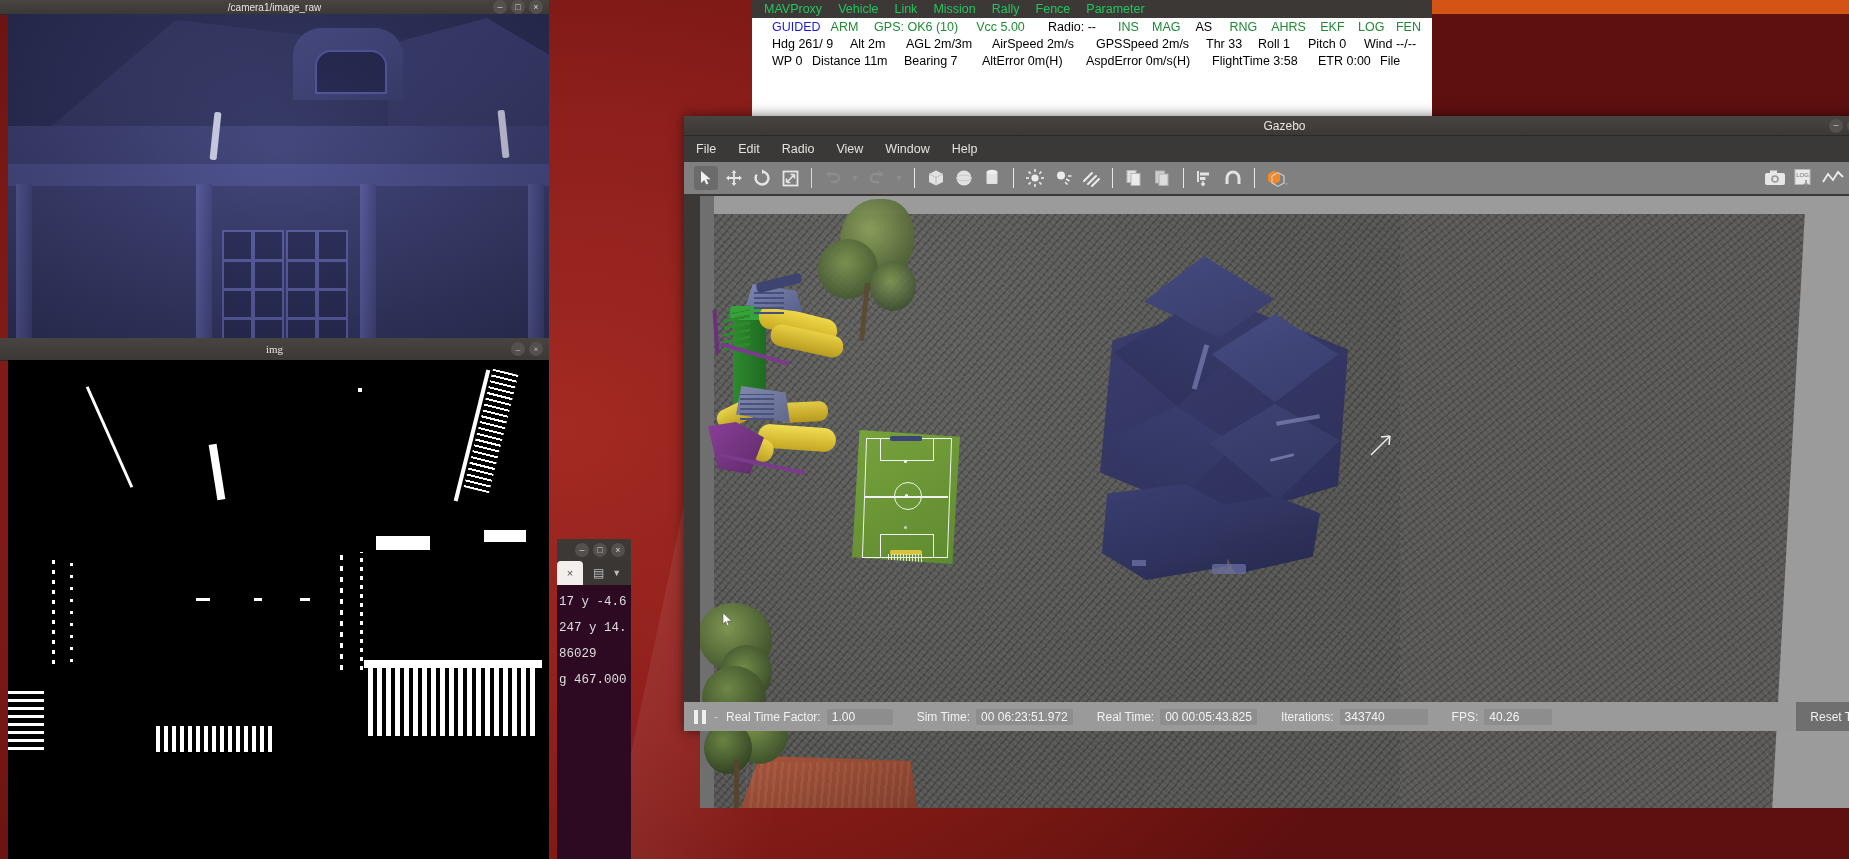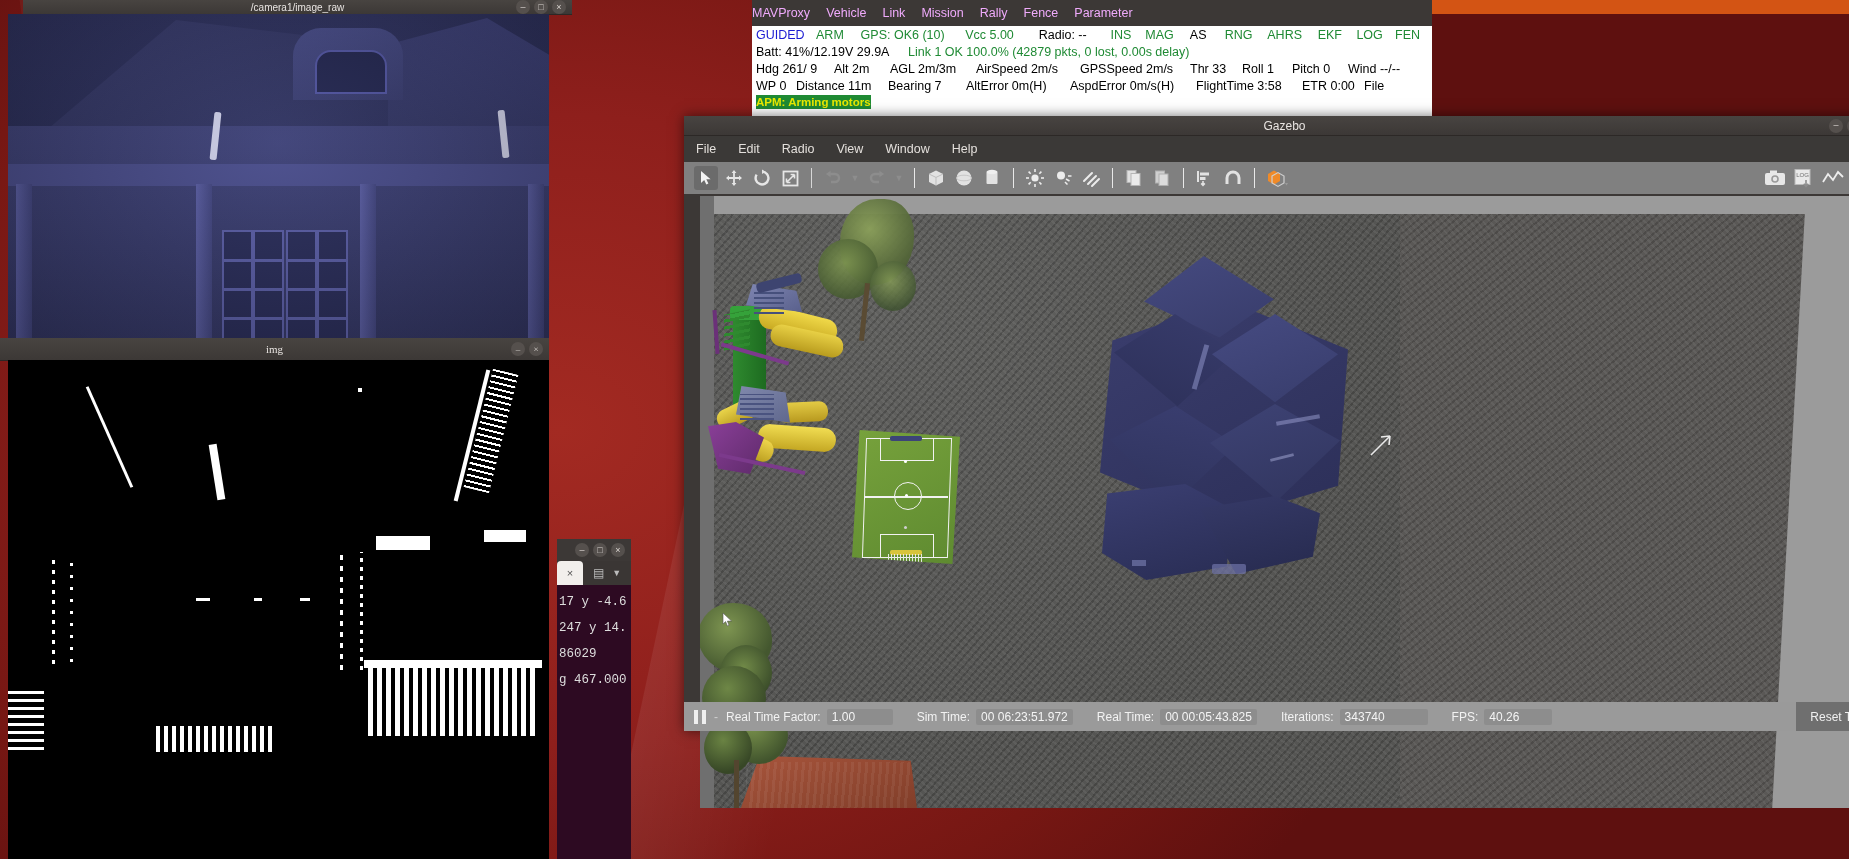--- a/index.html
+++ b/index.html
@@ -17,21 +17,21 @@
   
   .ubuntu-title{background:linear-gradient(#484441,#3c3836);color:#e8e4e1;
      font-size:12px;display:flex;align-items:center;justify-content:center;
      position:relative;border-bottom:1px solid #2c2826;}
   .winbtns{position:absolute;right:6px;top:50%;transform:translateY(-50%);display:flex;gap:4px;}
   .wb{width:14px;height:14px;border-radius:50%;background:#55504d;display:flex;
       align-items:center;justify-content:center;font-size:9px;color:#d9d4d0;line-height:1;}
   .wb.close{background:#d8593d;color:#fff;}
 
   
-  #camwin{left:0;top:0;width:549px;height:338px;padding-left:23px;}
+  #camwin{left:0;top:0;width:549px;height:338px;}
   #camwin .ubuntu-title{height:14px;font-size:10px;}
   #camview{position:absolute;left:8px;top:14px;width:541px;height:324px;overflow:hidden;
       background:#2b2d52;}
   
   #camview .sky{position:absolute;left:0;top:0;width:100%;height:100%;
      background:linear-gradient(#2e3159,#262a4d);}
   #camview .houseRoof{position:absolute;left:-20px;top:6px;width:470px;height:120px;
      background:linear-gradient(160deg,#3a3d6b 0%,#33365f 50%,#2c2f55 100%);
      clip-path:polygon(10% 100%,40% 0%,100% 28%,100% 100%);}
   #camview .roofRight{position:absolute;left:380px;top:4px;width:180px;height:120px;
@@ -57,24 +57,24 @@
 
   
   #imgwin{left:0;top:338px;width:549px;height:521px;font-family:Liberation Serif, serif;}
   #imgwin .ubuntu-title{height:22px;font-size:11px;}
   #imgview{position:absolute;left:8px;top:22px;width:541px;height:499px;background:#000;overflow:hidden;}
   .mline{position:absolute;background:#fff;}
   .mblob{position:absolute;background:#fff;}
 
   
   #mavwin{left:752px;top:0;width:680px;height:118px;background:#fff;}
-  #mavmenu{height:26px;background:#3c3836;color:#f0abfc;font-size:12.5px;
-     display:flex;align-items:center;gap:16px;padding:0 0;box-sizing:border-box;}
+  #mavmenu{height:18px;background:#3c3836;color:#22c55e;font-size:12.5px;
+     display:flex;align-items:center;gap:16px;padding:0 12px;box-sizing:border-box;}
   #mavmenu span{white-space:nowrap;}
-  #mavbody{background:#fff;font-size:12.5px;padding:1px 4px 0 4px;box-sizing:border-box;}
+  #mavbody{background:#fff;font-size:12.5px;padding:1px 4px 0 20px;box-sizing:border-box;}
   .mavrow{display:flex;align-items:center;white-space:nowrap;height:17px;line-height:17px;}
   .mavrow span{margin-right:0;}
   .g{color:#1f8a34;}
   .k{color:#000;}
   .b{color:#1b1bd2;}
   .hl{background:#1f8a34;color:#e8e800;font-weight:bold;}
 
   
   #gazebo{left:684px;top:116px;width:1201px;height:615px;background:#3c3836;
      box-shadow:0 0 12px rgba(0,0,0,.55);}
@@ -213,46 +213,39 @@
       <span class="g" style="width:36px">INS</span>
       <span class="g" style="width:46px">MAG</span>
       <span class="k" style="width:36px">AS</span>
       <span class="g" style="width:44px">RNG</span>
       <span class="g" style="width:52px">AHRS</span>
       <span class="g" style="width:40px">EKF</span>
       <span class="g" style="width:40px">LOG</span>
       <span class="g" style="width:34px">FEN</span>
     </div>
     <div class="mavrow">
-      <span class="k" style="width:152px">Batt: 41%/12.19V 29.9A</span>
-      <span class="g">Link 1 OK 100.0% (42879 pkts, 0 lost, 0.00s delay)</span>
-    </div>
-    <div class="mavrow">
       <span class="k" style="width:78px">Hdg 261/ 9</span>
       <span class="k" style="width:56px">Alt 2m</span>
       <span class="k" style="width:86px">AGL 2m/3m</span>
       <span class="k" style="width:104px">AirSpeed 2m/s</span>
       <span class="k" style="width:110px">GPSSpeed 2m/s</span>
       <span class="k" style="width:52px">Thr 33</span>
       <span class="k" style="width:50px">Roll 1</span>
       <span class="k" style="width:56px">Pitch 0</span>
       <span class="k">Wind --/--</span>
     </div>
     <div class="mavrow">
       <span class="k" style="width:40px">WP 0</span>
       <span class="k" style="width:92px">Distance 11m</span>
       <span class="k" style="width:78px">Bearing 7</span>
       <span class="k" style="width:104px">AltError 0m(H)</span>
       <span class="k" style="width:126px">AspdError 0m/s(H)</span>
       <span class="k" style="width:106px">FlightTime 3:58</span>
       <span class="k" style="width:62px">ETR 0:00</span>
       <span class="k">File</span>
-    </div>
-    <div class="mavrow" style="height:14px;line-height:14px;">
-      <span class="hl" style="font-size:11.5px;">APM: Arming motors</span>
     </div>
   </div>
 </div>
 
 <div id="term" class="abs">
   <div id="termTitle">
     <span class="winbtns">
       <span class="wb">–</span>
       <span class="wb">□</span>
       <span class="wb">×</span>

